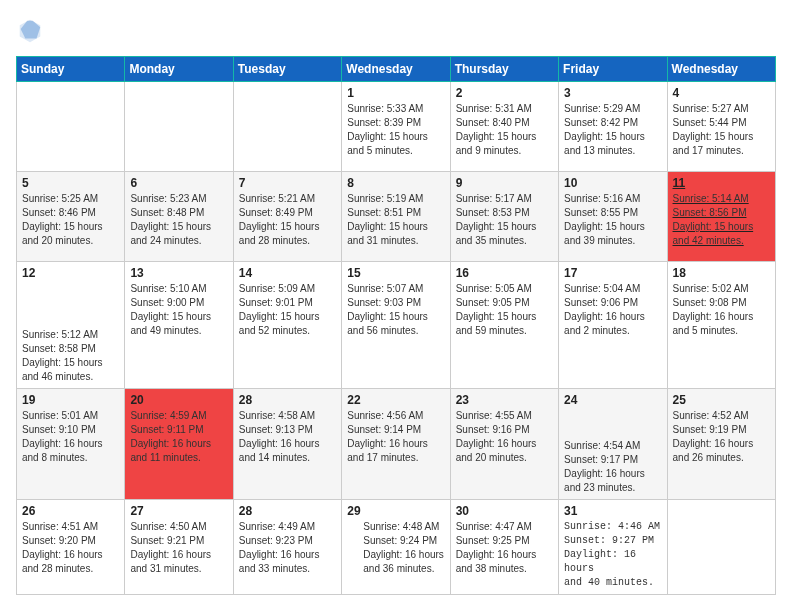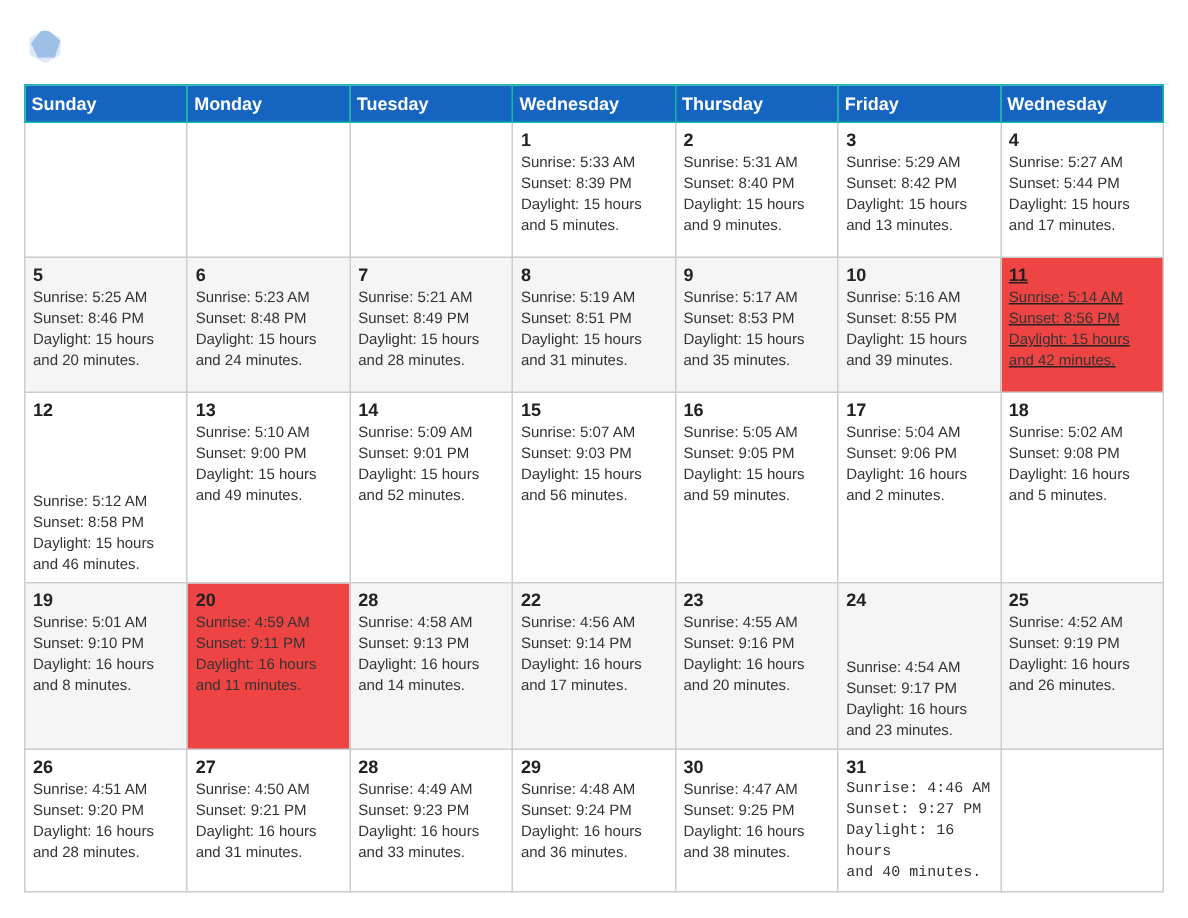--- a/index.html
+++ b/index.html
@@ -331,21 +331,21 @@
         </td>
         <td>
           <span class="day-number">28</span>
           <div class="day-info" style="white-space: pre-line;">Sunrise: 4:49 AM
 Sunset: 9:23 PM
 Daylight: 16 hours
 and 33 minutes.</div>
         </td>
         <td>
           <span class="day-number">29</span>
-          <div class="day-info" style="white-space: pre-line;">Sunrise: 4:48 AM
+          <div class="day-info" style="white-space: pre-line; margin-left: 16px;">Sunrise: 4:48 AM
 Sunset: 9:24 PM
 Daylight: 16 hours
 and 36 minutes.</div>
         </td>
         <td>
           <span class="day-number">30</span>
           <div class="day-info" style="white-space: pre-line;">Sunrise: 4:47 AM
 Sunset: 9:25 PM
 Daylight: 16 hours
 and 38 minutes.</div>

